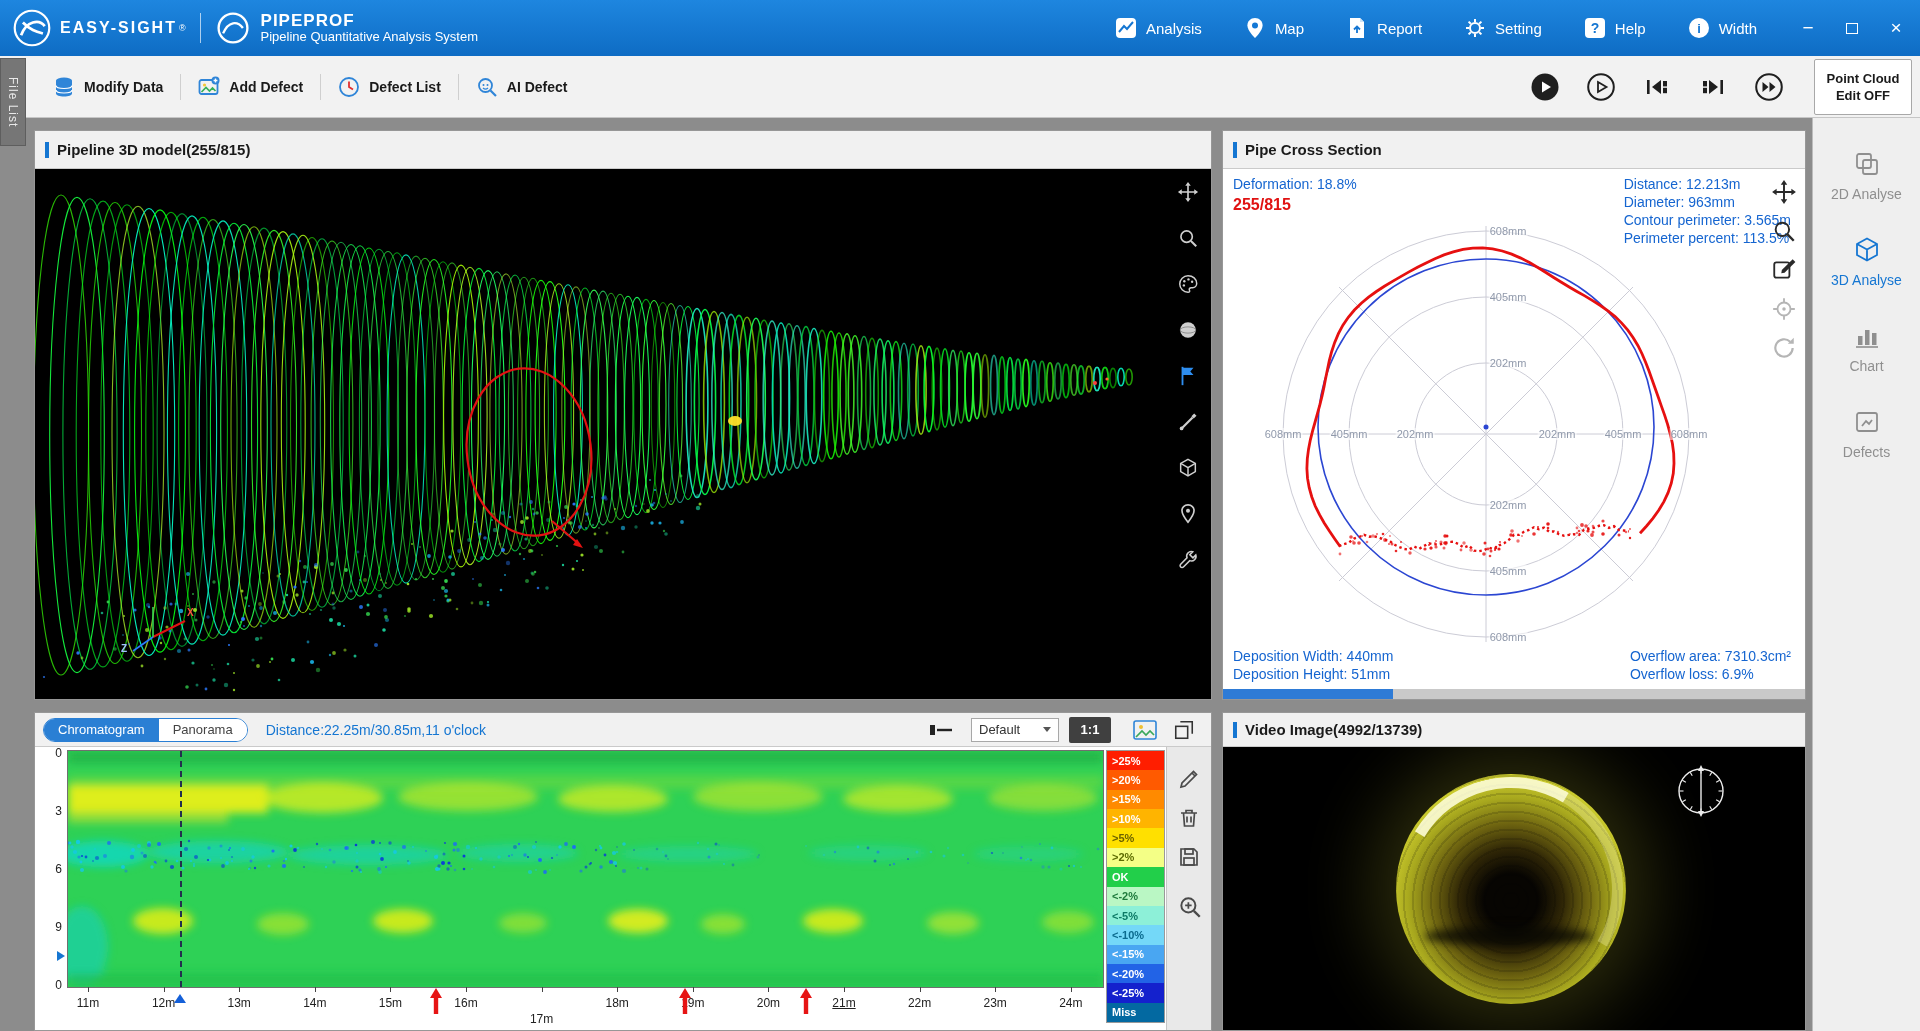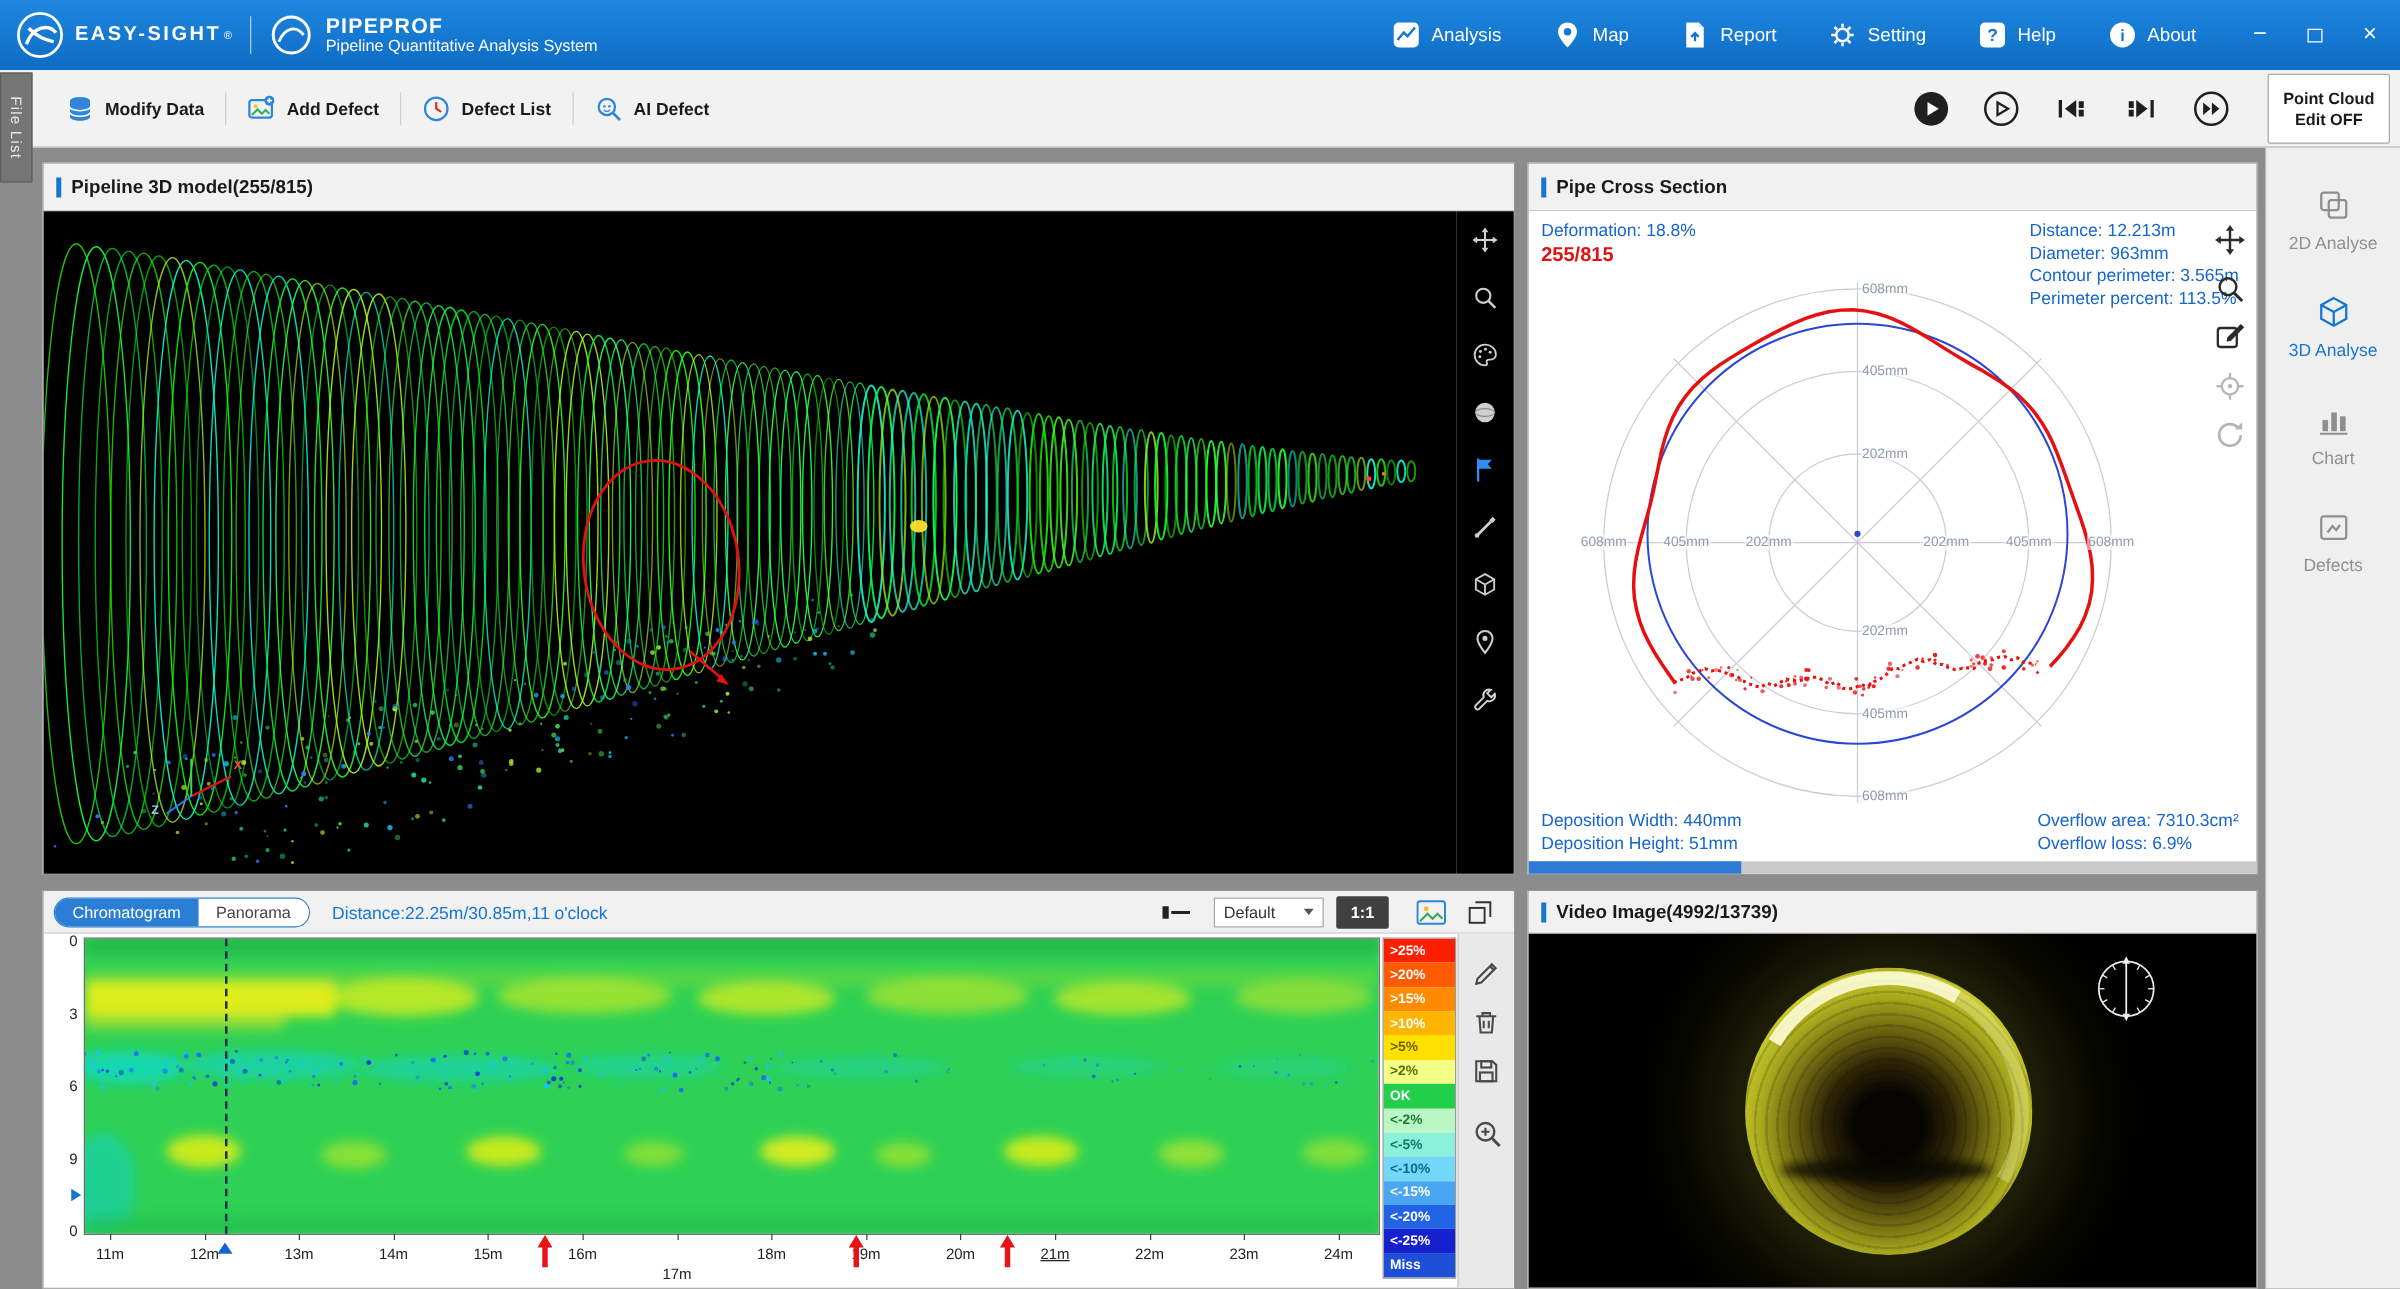--- a/index.html
+++ b/index.html
@@ -161,21 +161,21 @@
           <rect x="1" y="1" width="20" height="20" rx="4" fill="#fff"></rect>
           <text x="11" y="16" text-anchor="middle" font-size="14" font-weight="bold" fill="#1576d2" font-family="Liberation Sans,sans-serif">?</text>
         </svg>
       <span>Help</span>
     </div>
     <div class="nav-item">
       <svg width="22" height="22" viewBox="0 0 22 22">
           <circle cx="11" cy="11" r="10" fill="#fff"></circle>
           <text x="11" y="16" text-anchor="middle" font-size="13" font-weight="bold" fill="#1576d2" font-family="Liberation Sans,sans-serif">i</text>
         </svg>
-      <span>About</span>
+      <span>Width</span>
     </div>
   </nav>
 
   <div class="win-controls">
     <span class="win-btn">
         <span>−</span>
       </span>
     <span class="win-btn">
         <i class="maxbox"></i>
       </span>
@@ -1161,21 +1161,21 @@
         <div class="lrow" style="background: rgb(255, 180, 0); color: rgb(255, 255, 255);">&gt;10%</div>
         <div class="lrow" style="background: rgb(255, 224, 0); color: rgb(107, 97, 0);">&gt;5%</div>
         <div class="lrow" style="background: rgb(244, 255, 134); color: rgb(92, 107, 0);">&gt;2%</div>
         <div class="lrow" style="background: rgb(34, 207, 74); color: rgb(255, 255, 255);">OK</div>
         <div class="lrow" style="background: rgb(186, 247, 196); color: rgb(30, 122, 60);">&lt;-2%</div>
         <div class="lrow" style="background: rgb(141, 240, 216); color: rgb(12, 122, 102);">&lt;-5%</div>
         <div class="lrow" style="background: rgb(116, 216, 248); color: rgb(11, 106, 142);">&lt;-10%</div>
         <div class="lrow" style="background: rgb(73, 166, 242); color: rgb(255, 255, 255);">&lt;-15%</div>
         <div class="lrow" style="background: rgb(34, 99, 230); color: rgb(255, 255, 255);">&lt;-20%</div>
         <div class="lrow" style="background: rgb(20, 33, 205); color: rgb(255, 255, 255);">&lt;-25%</div>
-        <div class="lrow" style="background: #1d4ed8; color: rgb(255, 255, 255);">Miss</div>
+        <div class="lrow" style="background: #0369a1; color: rgb(255, 255, 255);">Miss</div>
       </div>
     <div class="chrom-tools">
       <span class="ctbtn"><svg width="24" height="24" viewBox="0 0 24 24">
             <path d="M4 20l1-4L16.5 4.5l3 3L8 19z" fill="none" stroke="#4a4a4a" stroke-width="1.7"></path>
             <path d="M15 6l3 3" stroke="#4a4a4a" stroke-width="1.7"></path>
           </svg></span>
       <span class="ctbtn"><svg width="24" height="24" viewBox="0 0 24 24" fill="none" stroke="#4a4a4a" stroke-width="1.7">
             <path d="M4 7h16M9 7V4.5h6V7M6.5 7l1 13h9l1-13"></path>
             <path d="M10 10.5v6M14 10.5v6"></path>
           </svg></span>

